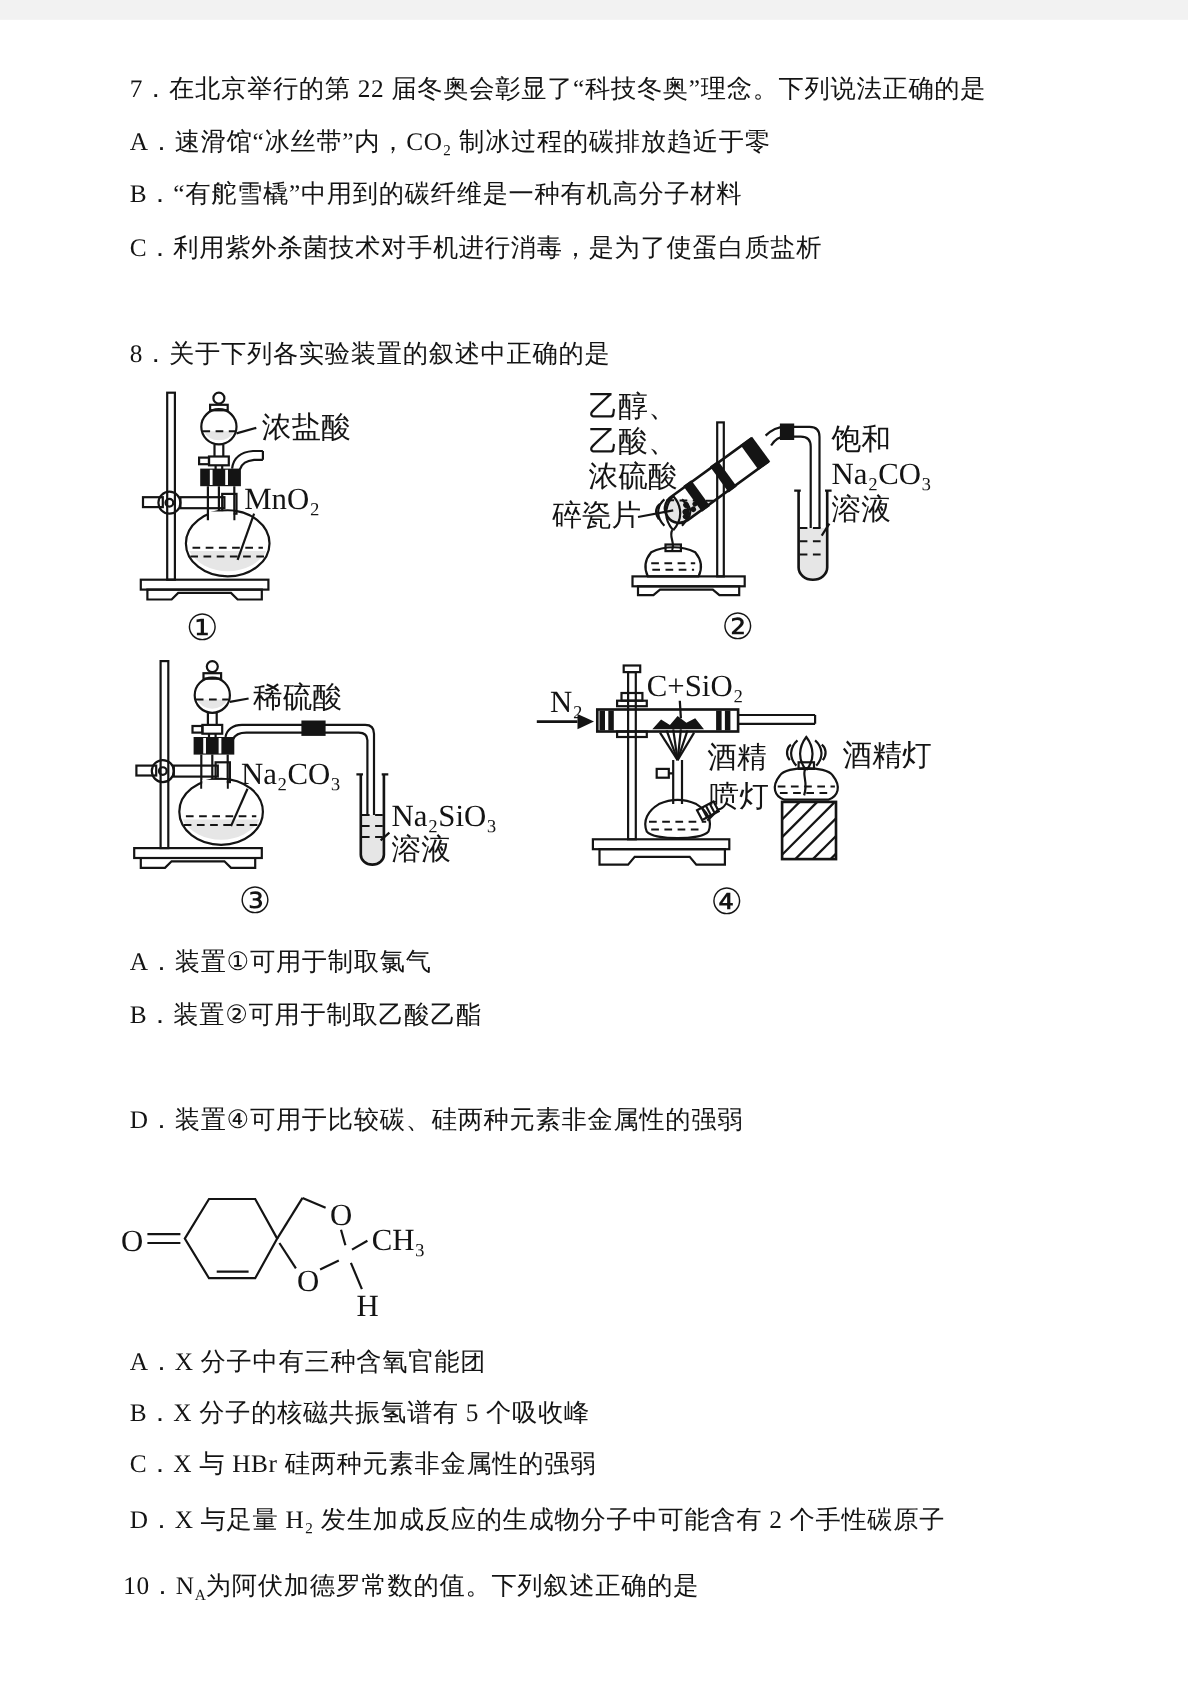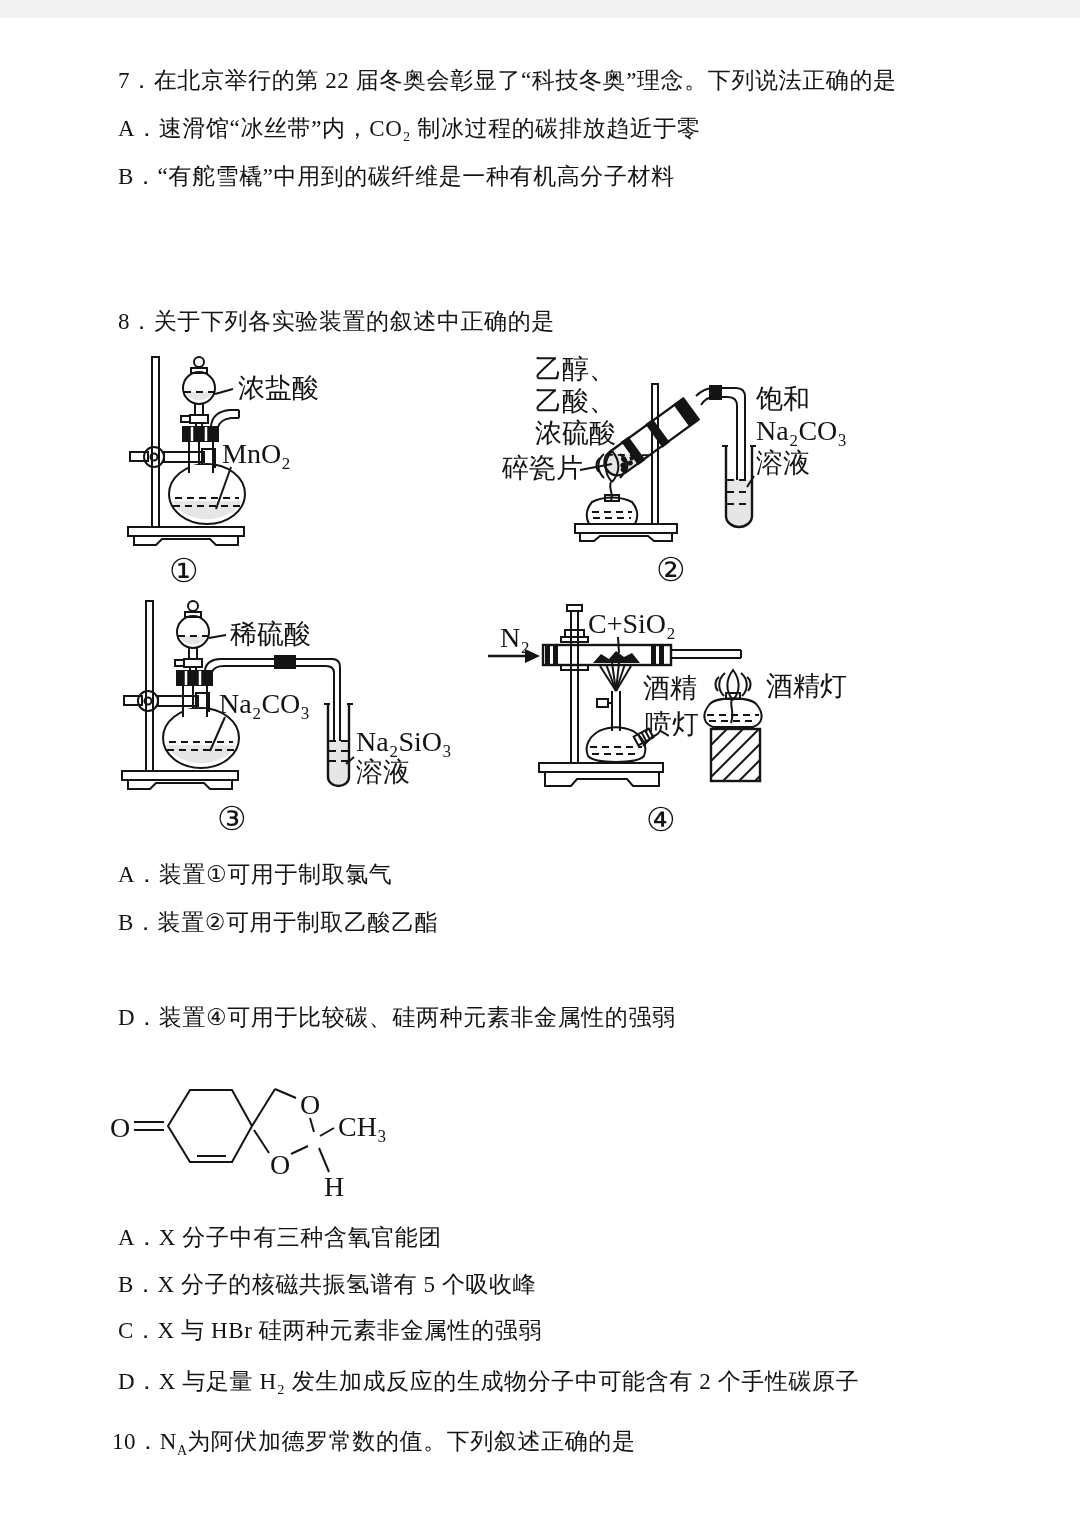--- a/index.html
+++ b/index.html
@@ -22,20 +22,21 @@
   .cp{font-size:33px;}
 </style>
 </head>
 <body>
 
 <div class="page">
 
   <div class="line" style="left:118px;top:48px">7．在北京举行的第 22 届冬奥会彰显了“科技冬奥”理念。下列说法正确的是</div>
   <div class="line" style="left:118px;top:144px">B．“有舵雪橇”中用到的碳纤维是一种有机高分子材料</div>
   <div class="line" style="left:118px;top:96px">A．速滑馆“冰丝带”内，CO₂ 制冰过程的碳排放趋近于零</div>
+  <div class="line" style="left:118px;top:193px">C．利用紫外杀菌技术对手机进行消毒，是为了使蛋白质盐析</div>
 
   <div class="line" style="left:118px;top:289px">8．关于下列各实验装置的叙述中正确的是</div>
 
   <svg class="d" style="left:112px;top:333px" width="330" height="245" viewBox="0 0 330 245">
     <g>
       <rect class="ln" x="40" y="6" width="7" height="170"></rect>
       <rect class="ln" x="16" y="176" width="116" height="9"></rect>
       <path class="ln" d="M22,185 H126 V194 H104 L98,188 H50 L44,194 H22 Z"></path>
       <rect class="ln" x="18" y="101" width="18" height="9"></rect>
       <rect class="ln" x="52" y="101" width="40" height="10"></rect>

